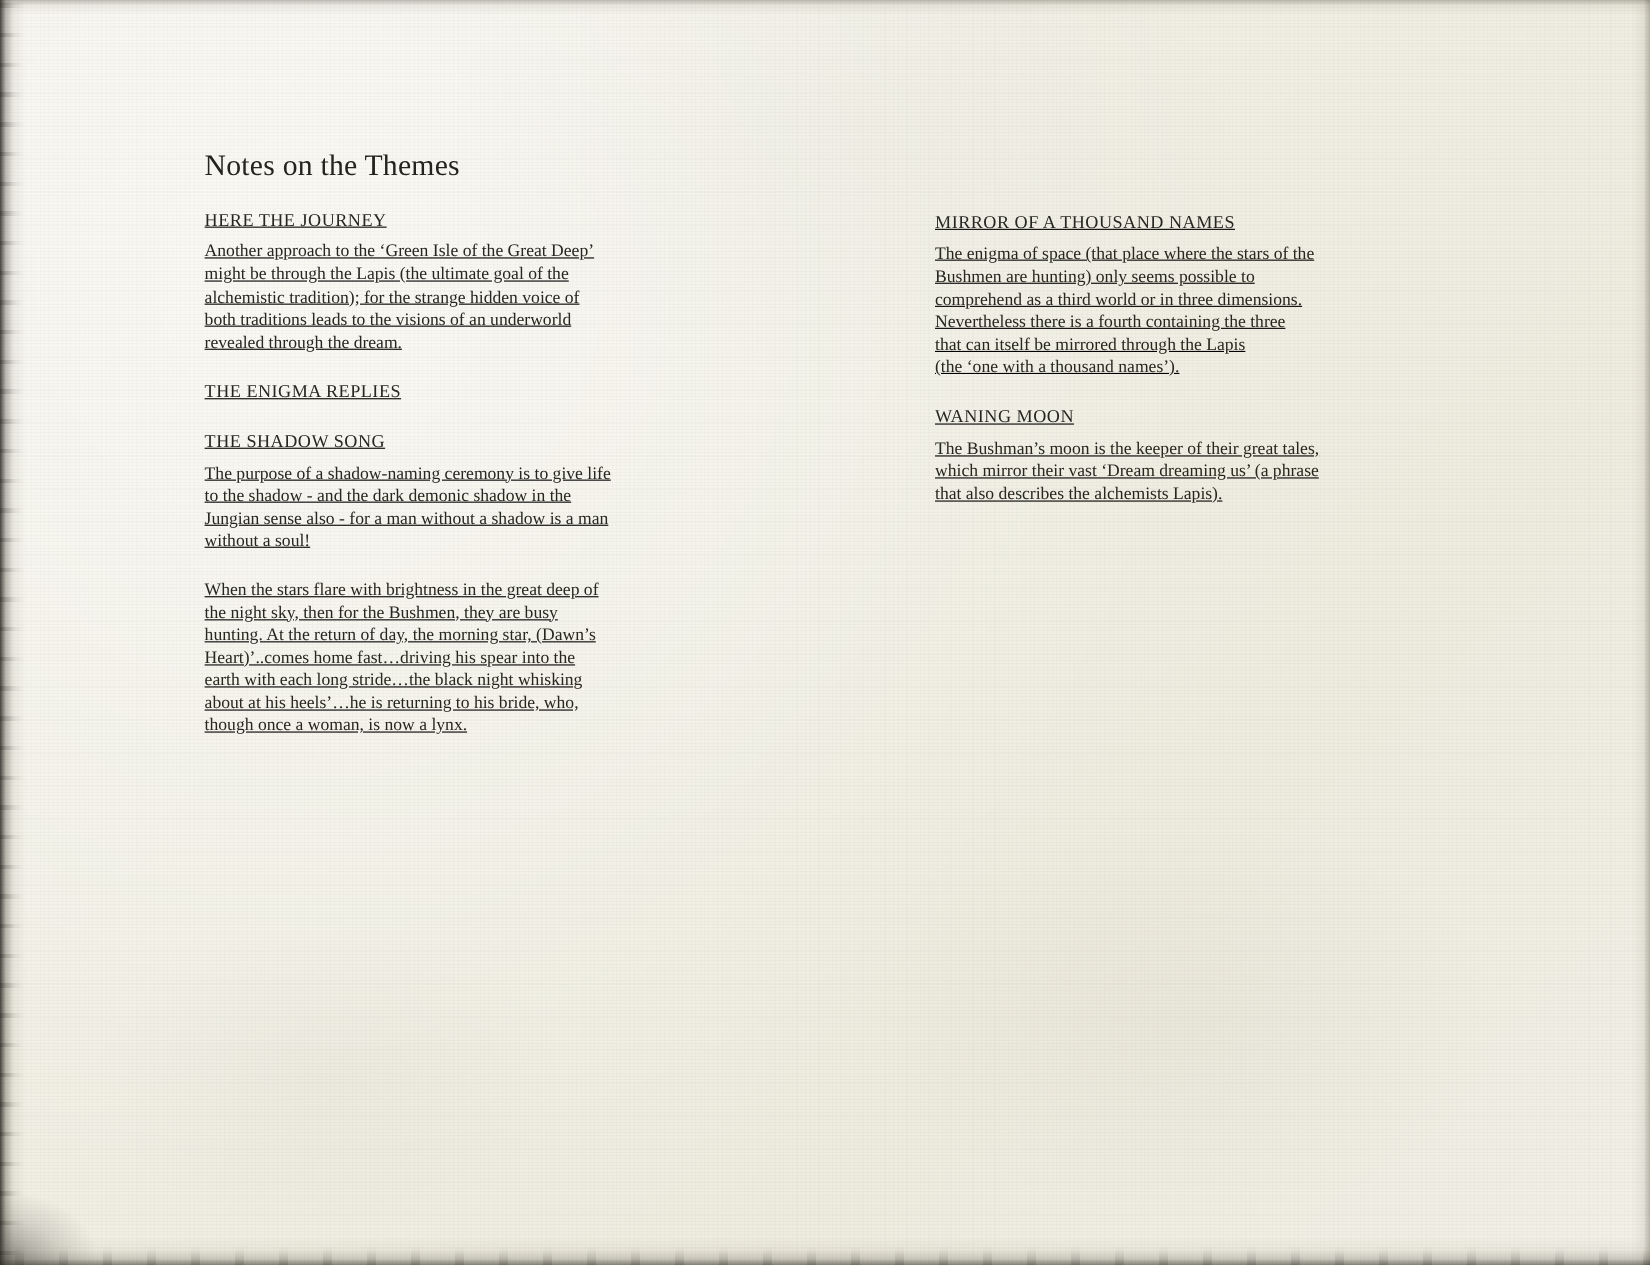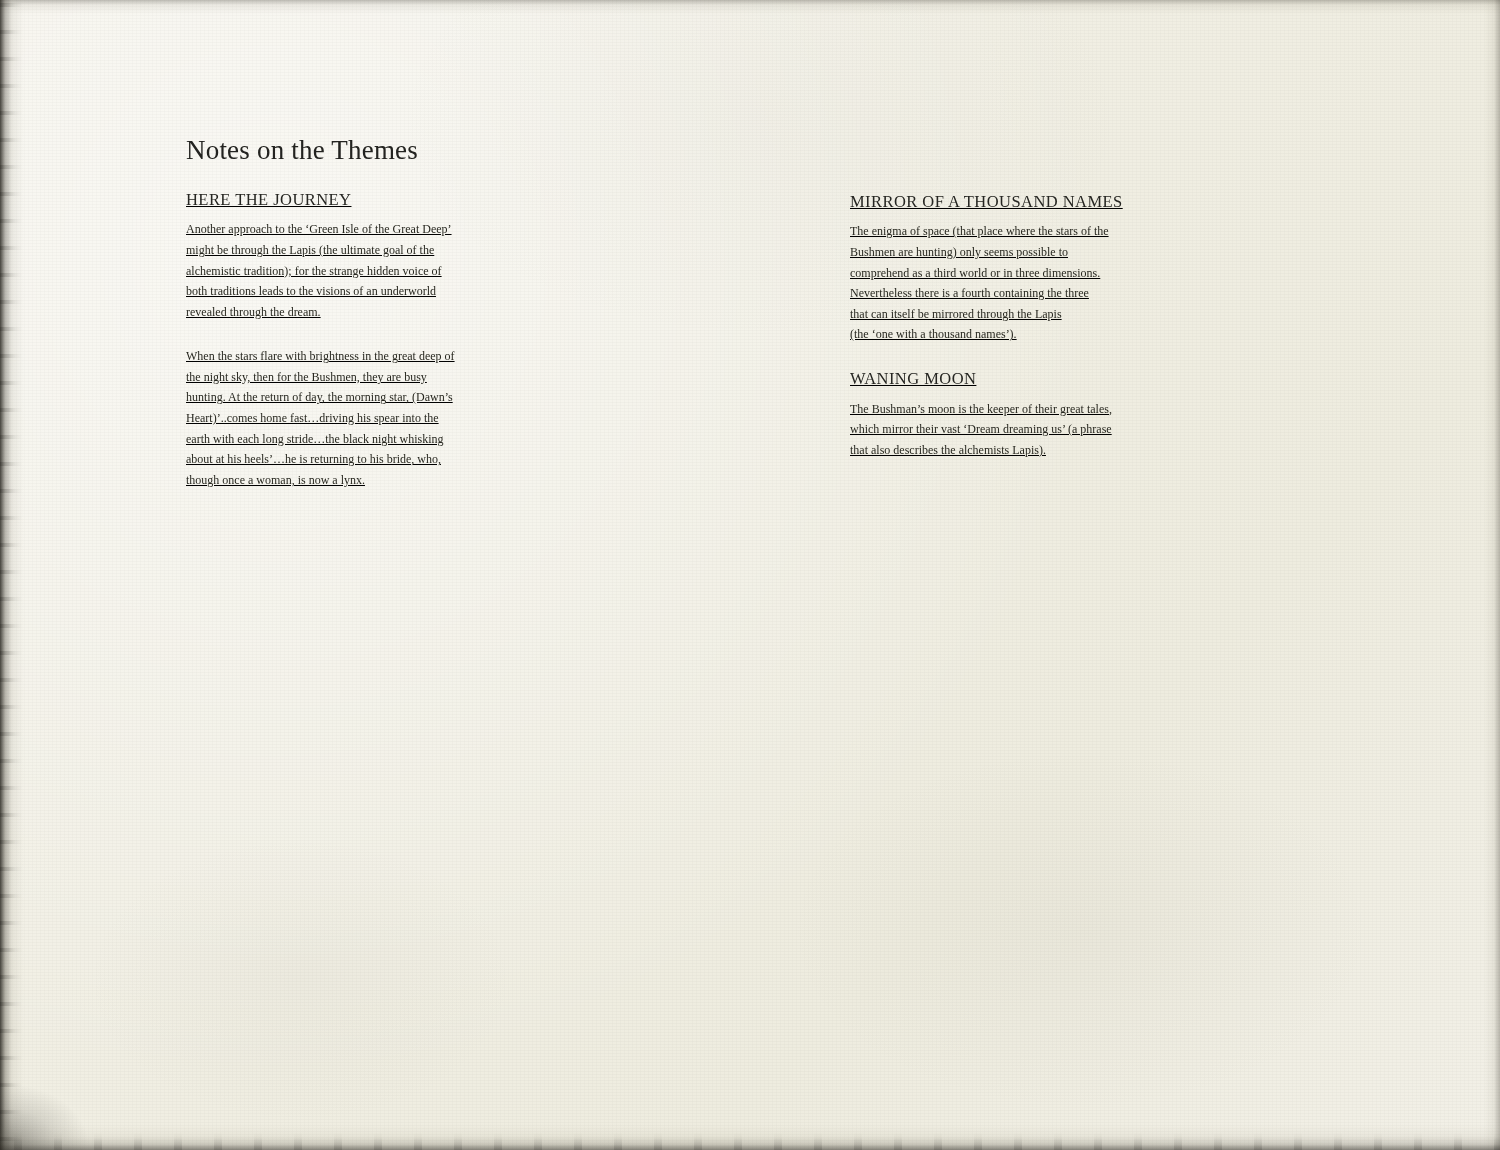--- a/index.html
+++ b/index.html
@@ -137,21 +137,21 @@
   .section-heading {
     font-size: 16.5px;
     line-height: 1.25;
     letter-spacing: .45px;
     color: #262622;
     margin: 0 0 9px 0;
     font-weight: normal;
     white-space: pre-wrap;
   }
   .section-body {
-    font-size: 12px;
+    font-size: 16px;
     line-height: 20.6px;
     color: #27271f;
     margin: 0;
     white-space: pre-wrap;
   }
 
   
   .column.right .section:first-child { margin-top: 2px; }
 </style>
 </head>
@@ -179,25 +179,33 @@
         <div class="section">
           <h2 class="section-heading">HERE THE JOURNEY</h2>
           <p class="section-body">Another approach to the ‘Green Isle of the Great Deep’
 might be through the Lapis (the ultimate goal of the
 alchemistic tradition); for the strange hidden voice of
 both traditions leads to the visions of an underworld
 revealed through the dream.</p>
         </div>
 
         <div class="section">
-        </div>
-
-        <div class="section">
-        </div>
-
+          <h2 class="section-heading">THE ENIGMA REPLIES</h2>
+        </div>
+
+        <div class="section">
+        </div>
+
+        <div class="section">
+          <h2 class="section-heading">THE SHADOW SONG</h2>
+          <p class="section-body">The purpose of a shadow-naming ceremony is to give life
+to the shadow - and the dark demonic shadow in the
+Jungian sense also - for a man without a shadow is a man
+without a soul!</p>
+        </div>
 
         <div class="section">
           <p class="section-body">When the stars flare with brightness in the great deep of
 the night sky, then for the Bushmen, they are busy
 hunting. At the return of day, the morning star, (Dawn’s
 Heart)’..comes home fast…driving his spear into the
 earth with each long stride…the black night whisking
 about at his heels’…he is returning to his bride, who,
 though once a woman, is now a lynx.</p>
         </div>

